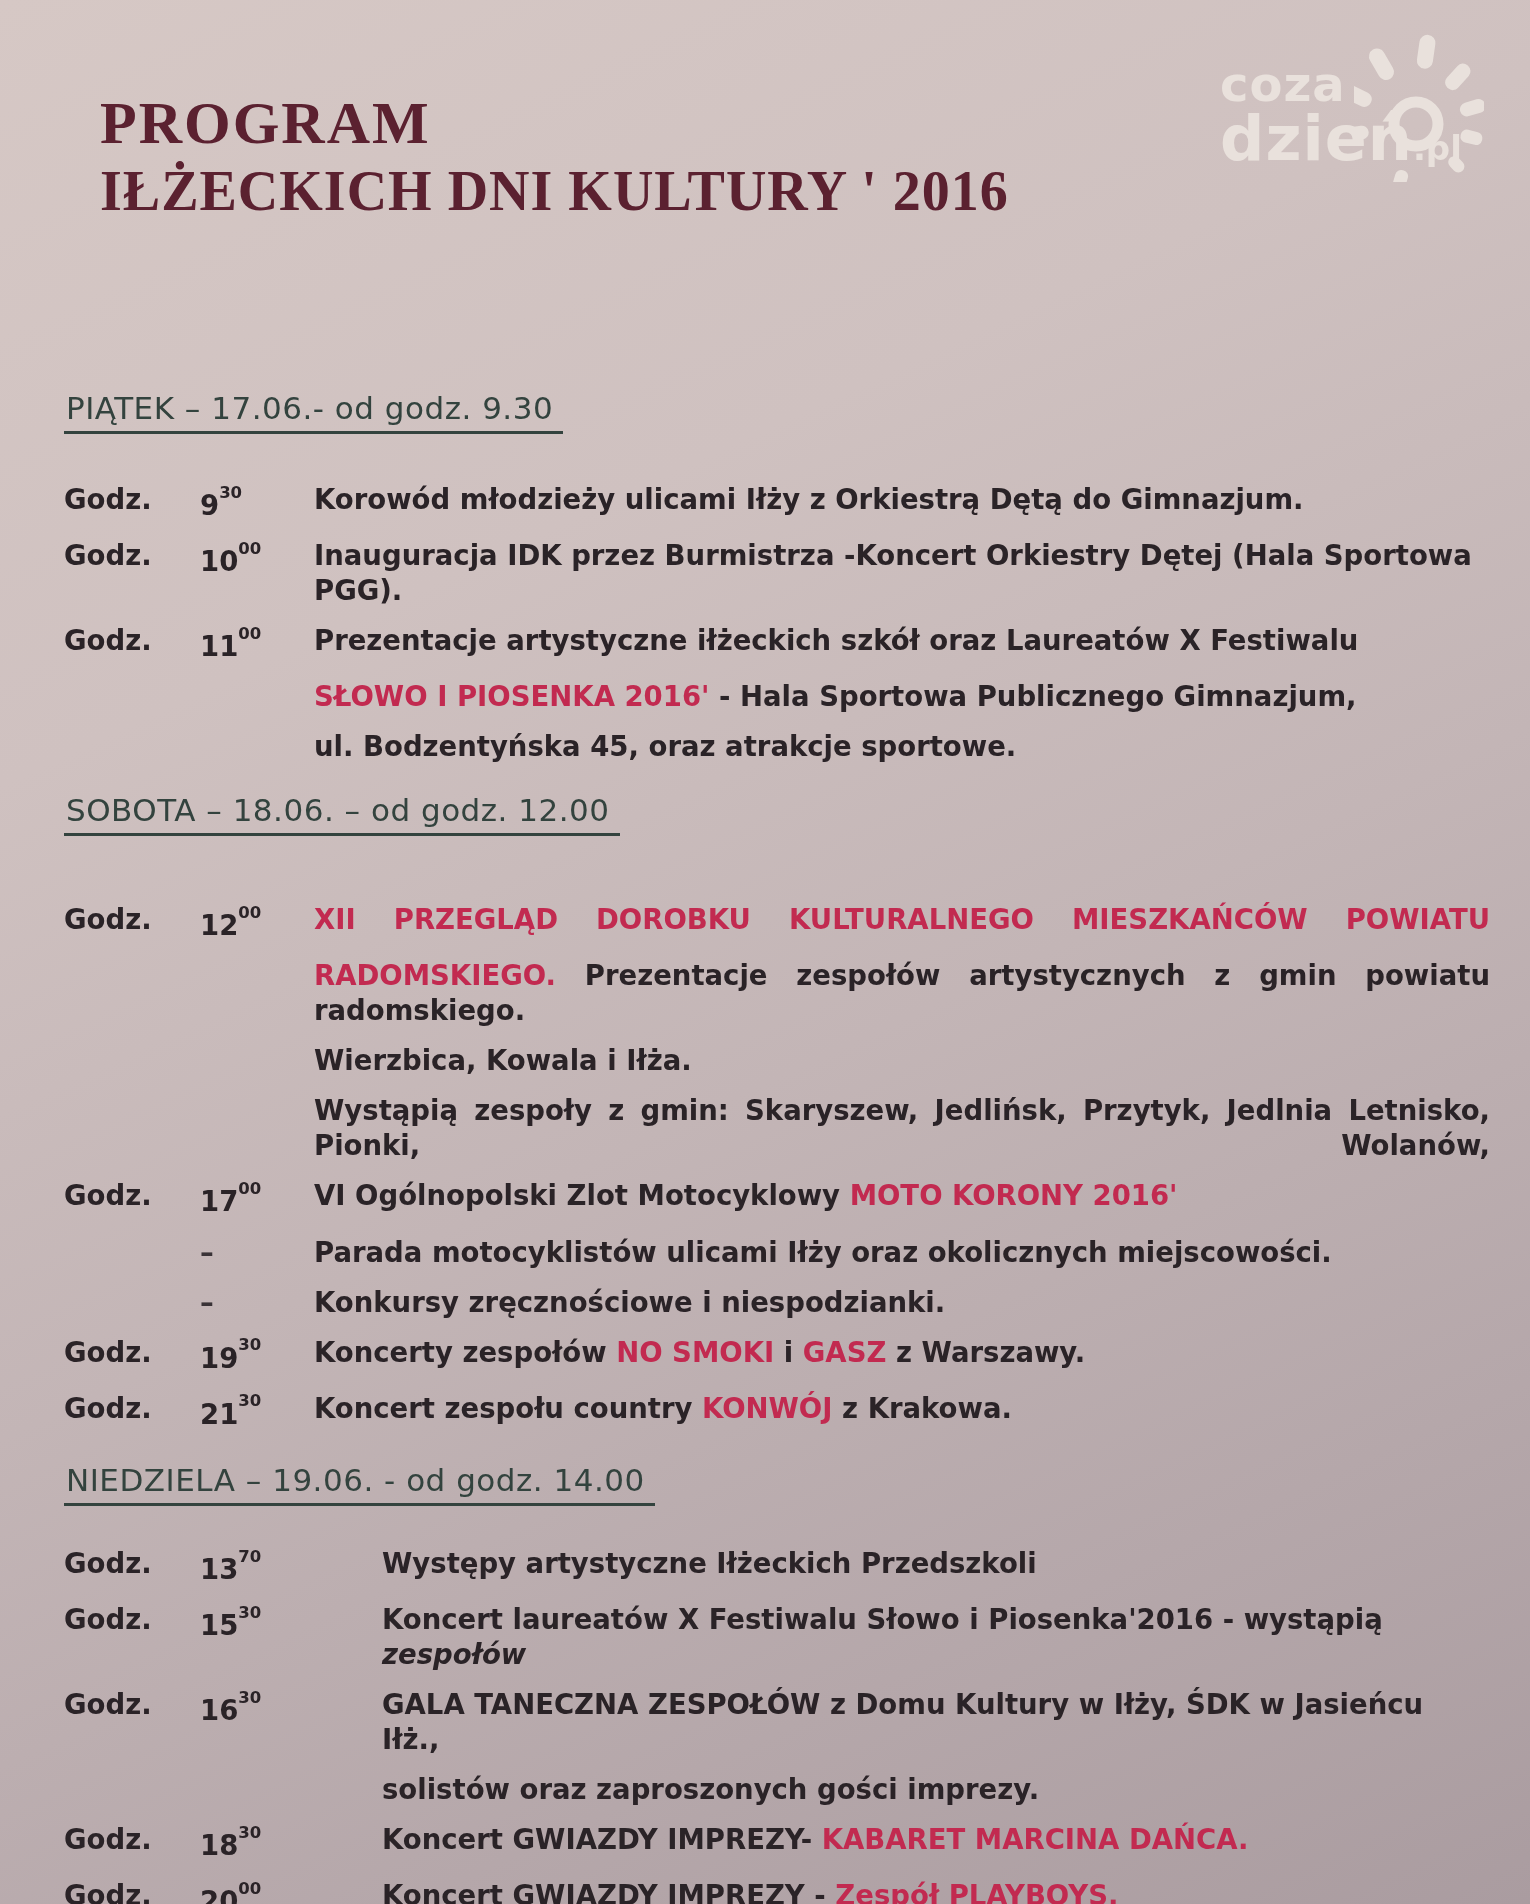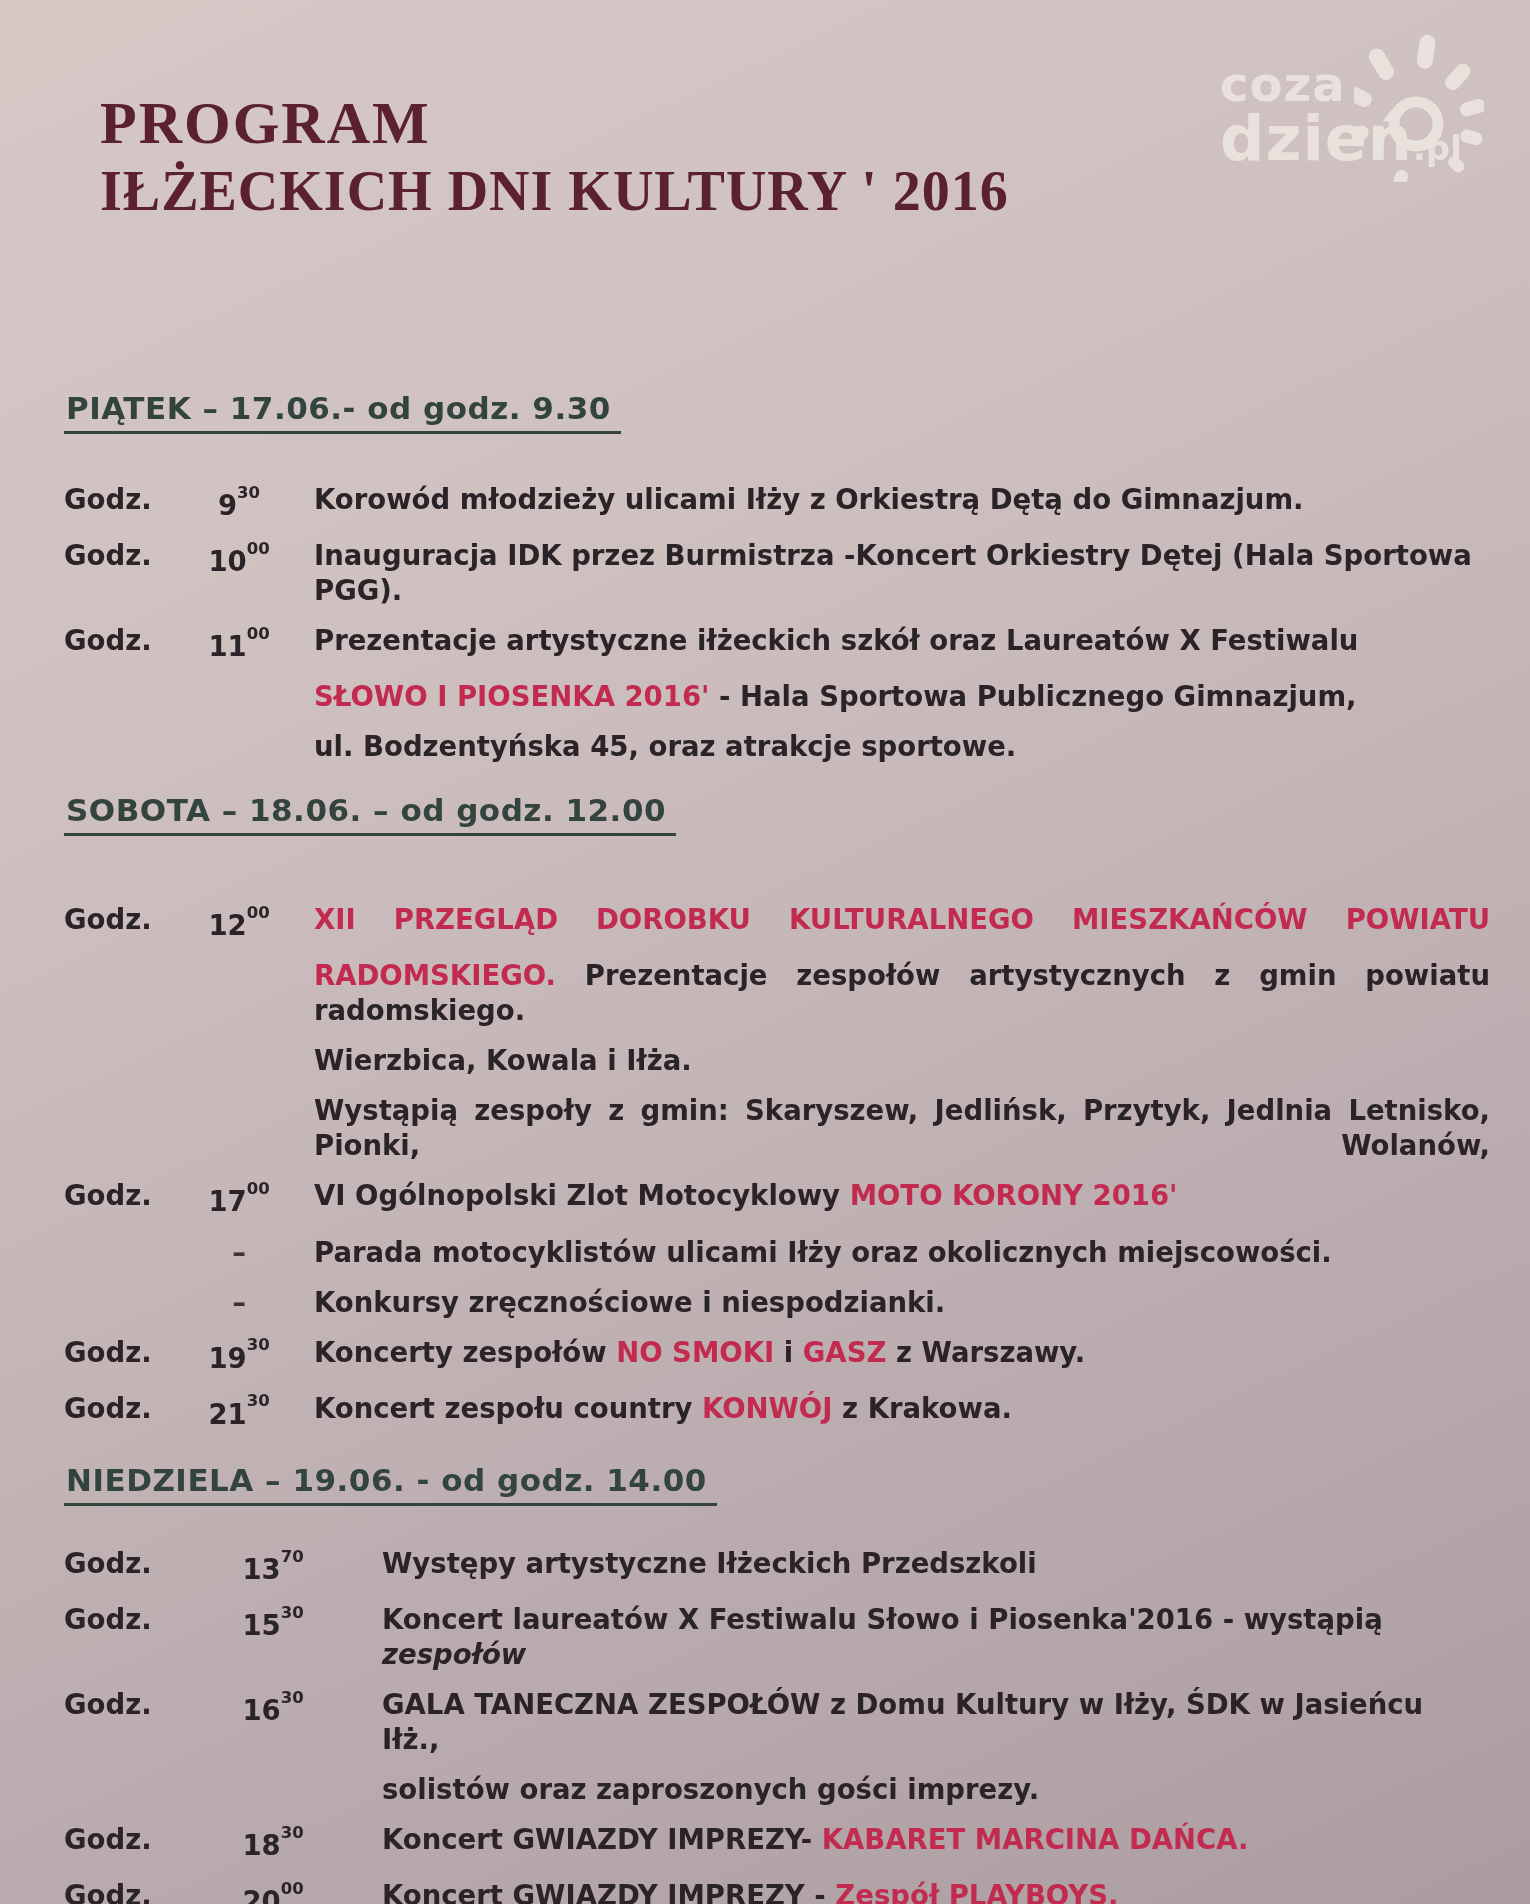--- a/index.html
+++ b/index.html
@@ -25,30 +25,30 @@
   .logo{position:absolute;top:38px;right:40px;width:270px;height:160px;
         color:var(--logo-white,#efe9e3);opacity:.82;}
   .logo .coza{position:absolute;left:0;top:22px;font-size:48px;font-weight:700;letter-spacing:1px;line-height:48px;}
   .logo .dzien{position:absolute;left:0;top:68px;font-size:62px;font-weight:700;letter-spacing:1px;line-height:66px;}
   .logo .pl{font-size:34px;font-weight:700;letter-spacing:0;}
   .logo svg{position:absolute;right:6px;top:-6px;}
 
   
   .heading{margin:0 0 46px 0;}
   .heading-text{
-    display:inline-block;font-size:31px;font-weight:700;letter-spacing:.5px;
+    display:inline-block;font-size:31px;font-weight:400;letter-spacing:.5px;
     color:var(--heading,#33433e);
     border-bottom:3px solid var(--heading,#33433e);padding:0 10px 5px 2px;
   }
   section{display:block;}
   .sec-gap-sm{margin-top:28px;}
   .sec-gap-md{margin-top:30px;}
   .row{display:flex;font-size:27.5px;line-height:35px;margin-bottom:15px;font-weight:600;gap:36px;}
   .godz{flex:none;width:100px;}
-  .time{flex:none;width:78px;text-align:center;}
+  .time{flex:none;width:78px;}
   section.sun .time{width:146px;}
   .time sup{font-size:0.6em;position:relative;top:-0.45em;}
   .time.bullet{color:#3a3337;}
   .content{flex:1;padding-right:10px;}
   .content.justify{text-align:justify;text-align-last:justify;}
   .seg-red{color:var(--accent-red,#c22a50);}
   .seg-italic{font-style:italic;}
   .seg-plain{}
 
   

